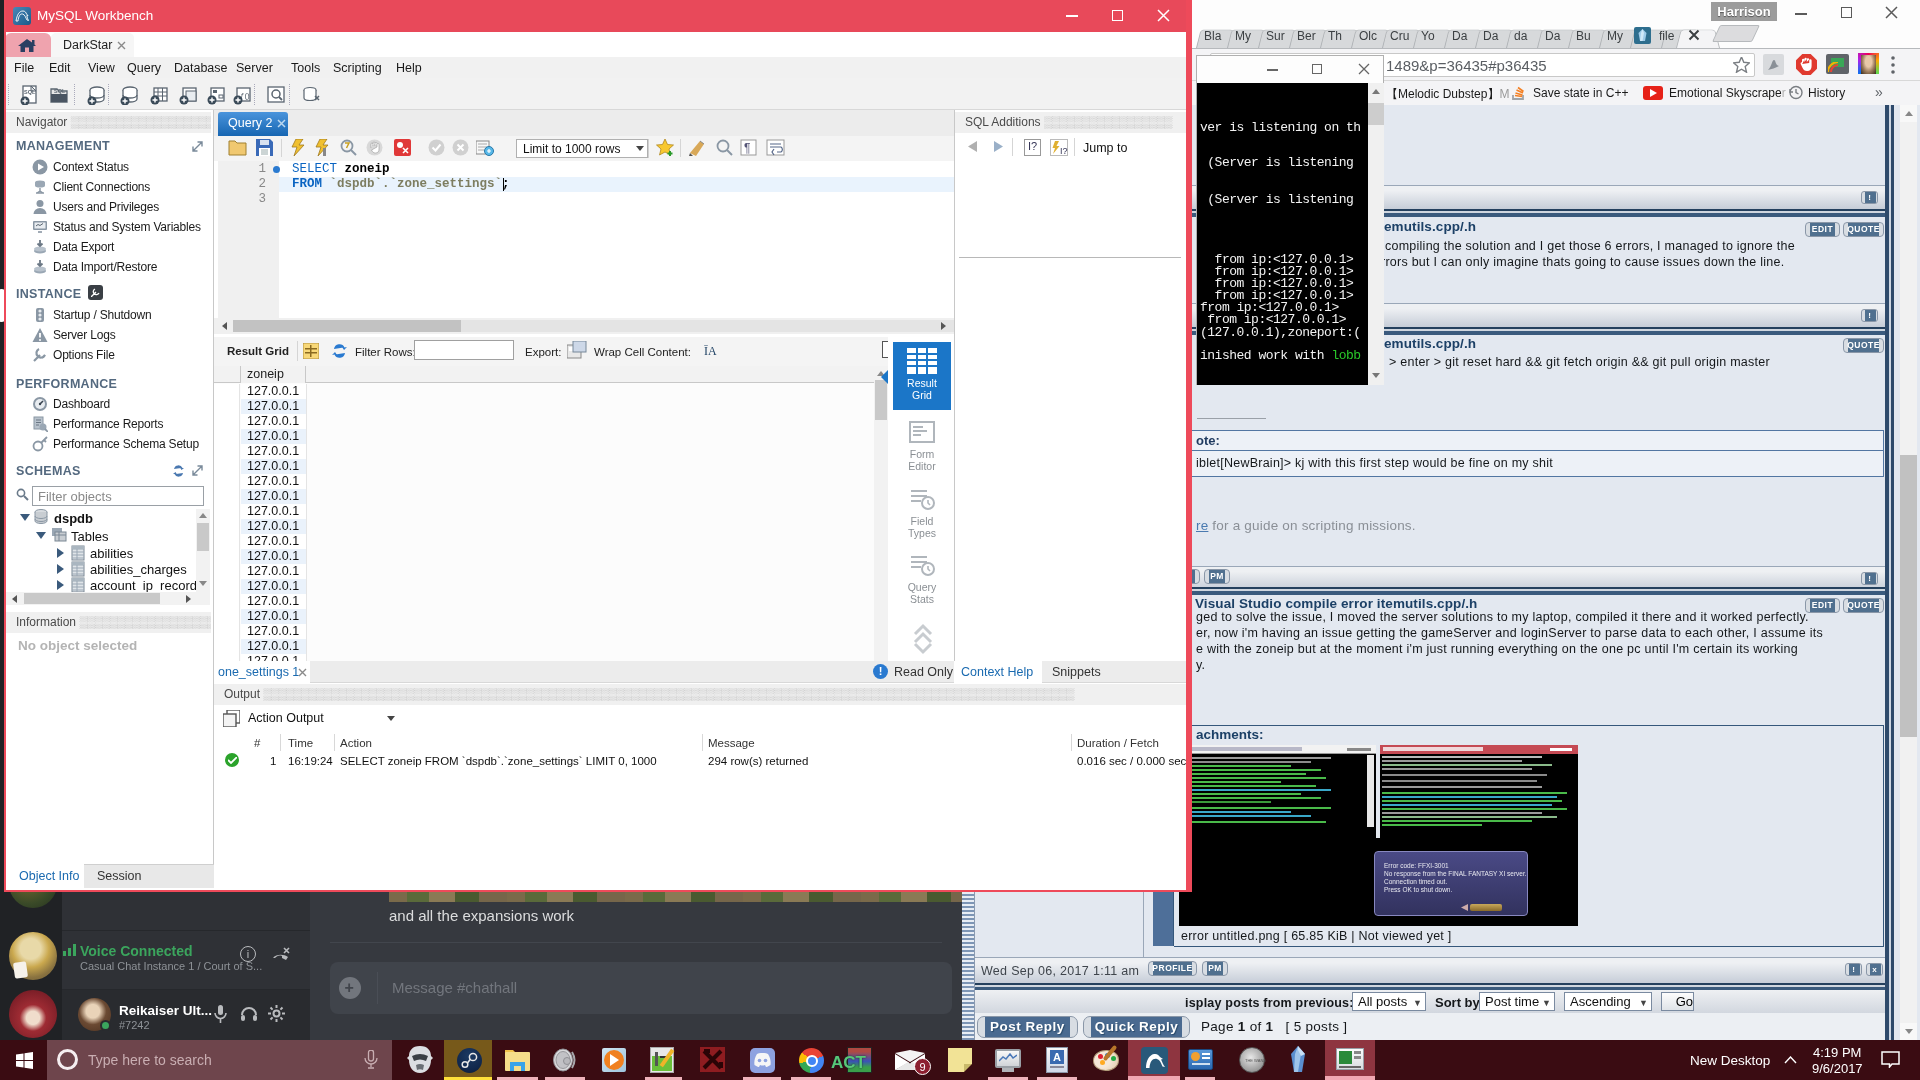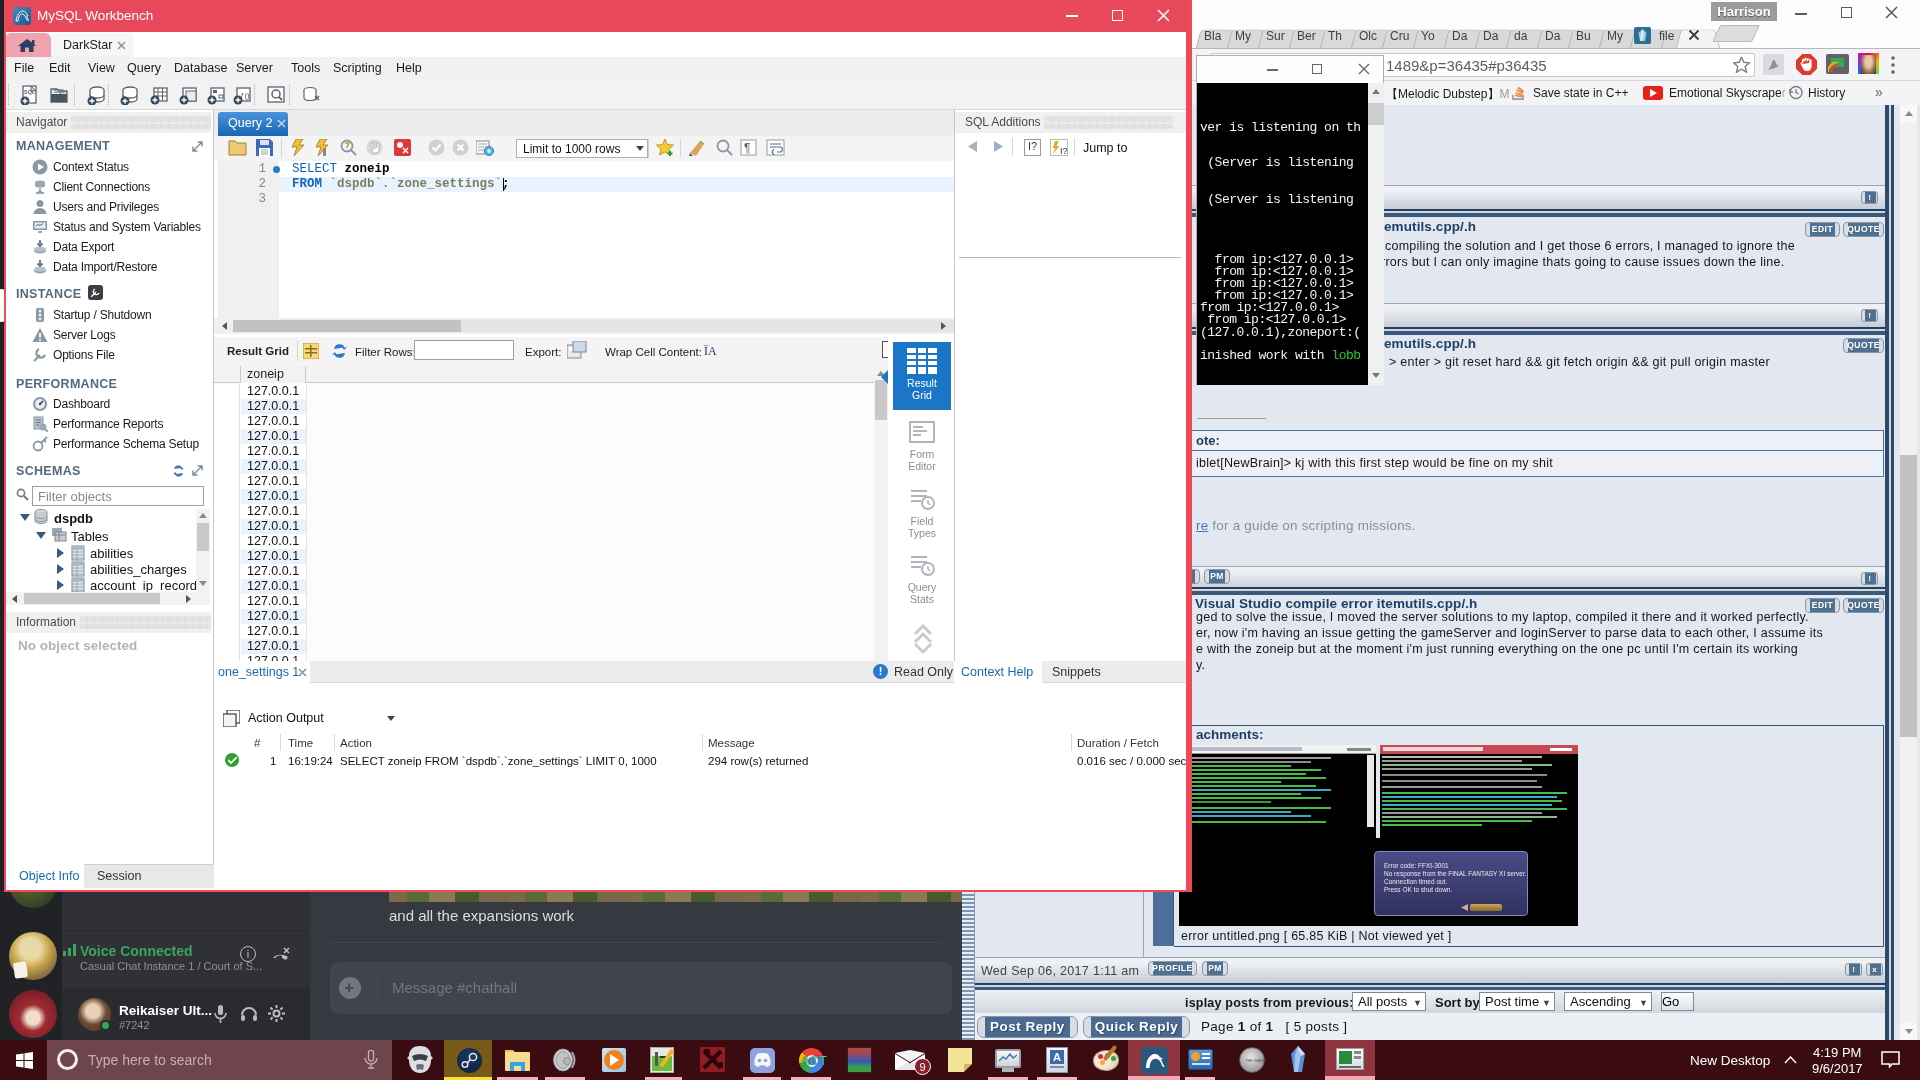--- a/index.html
+++ b/index.html
@@ -304,21 +304,21 @@
     <div class="rbtn" style="left:883px;top:858px;">!</div>
     <div class="rbtn" style="left:904px;top:858px;">x</div>
     <div class="pbar" style="top:878px;"></div>
 
     <div class="abs" style="left:13px;top:885px;width:910px;height:23px;background:linear-gradient(180deg,#eef0f3,#d2d7df);"></div>
     <div class="abs" style="left:223px;top:891px;font-size:12.5px;font-weight:bold;color:#14171a;letter-spacing:0.2px;">isplay posts from previous:</div>
     <div class="sel" style="left:390px;top:887px;width:74px;">All posts</div>
     <div class="abs" style="left:473px;top:890px;font-size:13px;font-weight:bold;color:#14171a;">Sort by</div>
     <div class="sel" style="left:517px;top:887px;width:76px;">Post time</div>
     <div class="sel" style="left:602px;top:887px;width:88px;">Ascending</div>
-    <div class="abs" style="left:699px;top:887px;width:33px;height:19px;background:linear-gradient(180deg,#fdfdfd,#dfe3e8);border:1px solid #7a8aa0;font-size:13px;text-align:left;line-height:18px;">Go</div>
+    <div class="abs" style="left:699px;top:887px;width:33px;height:19px;background:linear-gradient(180deg,#fdfdfd,#dfe3e8);border:1px solid #7a8aa0;font-size:13px;text-align:right;line-height:18px;">Go</div>
 
     <div class="abs" style="left:13px;top:908px;width:910px;height:27px;background:#ecEFf3;"></div>
     <div class="bigbtn" style="left:15px;top:911px;width:101px;">Post Reply</div>
     <div class="bigbtn" style="left:121px;top:911px;width:107px;">Quick Reply</div>
     <div class="abs" style="left:239px;top:914px;font-size:13.5px;color:#14171a;letter-spacing:0.3px;">Page <b>1</b> of <b>1</b>&nbsp;&nbsp; [ 5 posts ]</div>
 
     <div class="abs" style="left:938px;top:0;width:17px;height:935px;background:#f1f1f1;"></div>
     <div class="abs" style="left:938px;top:0;width:17px;height:17px;background:#f8f8f8;"></div>
     <svg class="abs" style="left:943px;top:6px;" width="8" height="5">
           <path d="M0 5 L4 0 L8 5Z" fill="#888"></path>
@@ -771,21 +771,21 @@
         <path d="M3 6 a5.5 5.5 0 0 1 10.5 -1.5 L16 4 L13 7 L11 4 L12.5 4.5 M14 10 a5.5 5.5 0 0 1 -10.5 1.5 L1 12 L4 9 L6 12 L4.5 11.5" fill="#2a7ad0"></path>
       </svg>
   <div class="abs" style="left:351px;top:346px;font-size:11.5px;color:#222;">Filter Rows:</div>
   <div class="abs" style="left:410px;top:340px;width:100px;height:20px;background:#fff;border:1px solid #a0a0a0;"></div>
   <div class="abs" style="left:521px;top:346px;font-size:11.5px;color:#222;">Export:</div>
   <svg class="abs" style="left:563px;top:341px;" width="20" height="18">
         <rect x="0" y="4" width="14" height="13" fill="#e8e8e8" stroke="#888"></rect>
         <rect x="2" y="6" width="10" height="4" fill="#fff"></rect>
         <rect x="6" y="0" width="13" height="11" fill="#cdd8e8" stroke="#789"></rect>
       </svg>
-  <div class="abs" style="left:590px;top:346px;font-size:11.5px;color:#222;margin-left:11px;">Wrap Cell Content:</div>
+  <div class="abs" style="left:590px;top:346px;font-size:11.5px;color:#222;">Wrap Cell Content:</div>
   <svg class="abs" style="left:700px;top:343px;" width="16" height="15">
         <text x="0" y="12" font-size="12" fill="#246" font-family="serif">ĪA</text>
       </svg>
   <div class="abs" style="left:878px;top:341px;width:17px;height:17px;border:1px solid #555;background:linear-gradient(90deg,#fff 0 8px,#333 8px);"></div>
 
   <div class="abs" style="left:210px;top:366px;width:740px;height:295px;background:#fcfcfc;"></div>
   <div class="abs" style="left:210px;top:366px;width:660px;height:17px;background:#f2f2f2;border-bottom:1px solid #c8c8c8;"></div>
   <div class="abs" style="left:236px;top:366px;width:66px;height:17px;background:#f2f2f2;border-left:1px solid #c8c8c8;border-right:1px solid #c8c8c8;font-size:12.5px;color:#222;padding-left:6px;line-height:17px;">zoneip</div>
   <div id="grid" class="abs" style="left:210px;top:384px;width:660px;height:277px;overflow:hidden;">
         <div class="abs" style="left:0;top:0px;width:26px;height:15px;background:#fff;border-right:1px solid #e4e4e4;"></div>
@@ -890,20 +890,21 @@
   <div class="abs" style="left:214px;top:665px;font-size:12.5px;color:#1a6ab0;">one_settings 1</div>
   <svg class="abs" style="left:294px;top:668px;" width="9" height="9">
         <path d="M1 1 L8 8 M8 1 L1 8" stroke="#8a8a8a" stroke-width="1.4"></path>
       </svg>
   <div class="abs" style="left:869px;top:664px;width:15px;height:15px;border-radius:50%;background:#2a7ad0;color:#fff;font-size:11px;font-weight:bold;text-align:center;line-height:15px;">!</div>
   <div class="abs" style="left:890px;top:665px;font-size:12.5px;color:#333;">Read Only</div>
   <div class="abs" style="left:950px;top:661px;width:88px;height:22px;background:#fff;"></div>
   <div class="abs" style="left:957px;top:665px;font-size:12.5px;color:#1a6ab0;">Context Help</div>
   <div class="abs" style="left:1048px;top:665px;font-size:12.5px;color:#333;">Snippets</div>
 
+  <div class="nvh" style="left:210px;top:684px;width:972px;">Output <span style="color:#c8c8c8;letter-spacing:-1px;">▒▒▒▒▒▒▒▒▒▒▒▒▒▒▒▒▒▒▒▒▒▒▒▒▒▒▒▒▒▒▒▒▒▒▒▒▒▒▒▒▒▒▒▒▒▒▒▒▒▒▒▒▒▒▒▒▒▒▒▒▒▒▒▒▒▒▒▒▒▒▒▒▒▒▒▒▒▒▒▒▒▒▒▒▒▒▒▒▒▒▒▒▒▒▒▒▒▒▒▒▒▒▒▒▒▒▒▒</span></div>
   <svg class="abs" style="left:219px;top:710px;" width="17" height="17">
         <rect x="4" y="0" width="13" height="13" fill="none" stroke="#555" stroke-width="1.4"></rect>
         <rect x="0" y="4" width="13" height="13" fill="#f4f4f4" stroke="#555" stroke-width="1.4"></rect>
       </svg>
   <div class="abs" style="left:244px;top:711px;font-size:12.5px;color:#111;">Action Output</div>
   <svg class="abs" style="left:383px;top:716px;" width="8" height="5">
         <path d="M0 0 L4 5 L8 0Z" fill="#444"></path>
       </svg>
   <div class="abs" style="left:250px;top:737px;font-size:11.5px;color:#333;">#</div>
   <div class="abs" style="left:284px;top:737px;font-size:11.5px;color:#333;">Time</div>
@@ -987,21 +988,21 @@
   <svg class="abs" style="left:753px;top:13px;" width="19" height="15" viewBox="0 0 19 15">
         <path d="M4 1 C8 -0.5 11 -0.5 15 1 C17.5 5 18 9 17.5 12 C15 13.8 13 14 13 14 L12 12 C10 12.7 9 12.7 7 12 L6 14 C6 14 4 13.8 1.5 12 C1 9 1.5 5 4 1Z" fill="#f6f6f6"></path>
         <circle cx="6.5" cy="7.5" r="1.8" fill="#8ea2e0"></circle>
         <circle cx="12.5" cy="7.5" r="1.8" fill="#8ea2e0"></circle>
       </svg>
 
   <div class="abs" style="left:799px;top:8px;width:25px;height:25px;border-radius:50%;background:conic-gradient(from -50deg,#ea4335 0 33%,#4285f4 0 66%,#34a853 0 85%,#fbbc05 0);"></div>
   <div class="abs" style="left:805.5px;top:14.5px;width:12px;height:12px;border-radius:50%;background:#4285f4;border:2.5px solid #fff;"></div>
 
   <div class="abs" style="left:847px;top:7px;width:25px;height:26px;background:linear-gradient(180deg,#b04a42 15%,#3a52b8 55%,#3aa04a 80%);border:1px solid #222;"></div>
-  <div class="abs" style="left:801px;top:13px;font-size:13px;font-weight:normal;color:#58c878;text-shadow:0 0 2px #123;">ACT</div>
+  <div class="abs" style="left:831px;top:13px;font-size:17px;font-weight:bold;color:#58c878;text-shadow:0 0 2px #123;">ACT</div>
 
   <svg class="abs" style="left:895px;top:10px;" width="30" height="21" viewBox="0 0 30 21">
         <path d="M0 3 L15 0 L30 3 L15 12 Z" fill="#f4f4f4"></path>
         <path d="M0 4 L14 12.5 L0 20 Z M30 4 L16 12.5 L30 20 Z" fill="#fff"></path>
         <path d="M0 20 L13 12 L15 13.5 L17 12 L30 20 Z" fill="#e8e8e8"></path>
       </svg>
   <div class="abs" style="left:914px;top:18px;width:17px;height:17px;border-radius:50%;background:#8c1f2f;border:1px solid #fff;color:#fff;font-size:11px;text-align:center;line-height:16px;">9</div>
 
   <div class="abs" style="left:948px;top:8px;width:24px;height:24px;background:#f2e396;"></div>
   <div class="abs" style="left:964px;top:24px;width:0;height:0;border-left:8px solid #c9b86a;border-bottom:8px solid #3a0c12;"></div>

